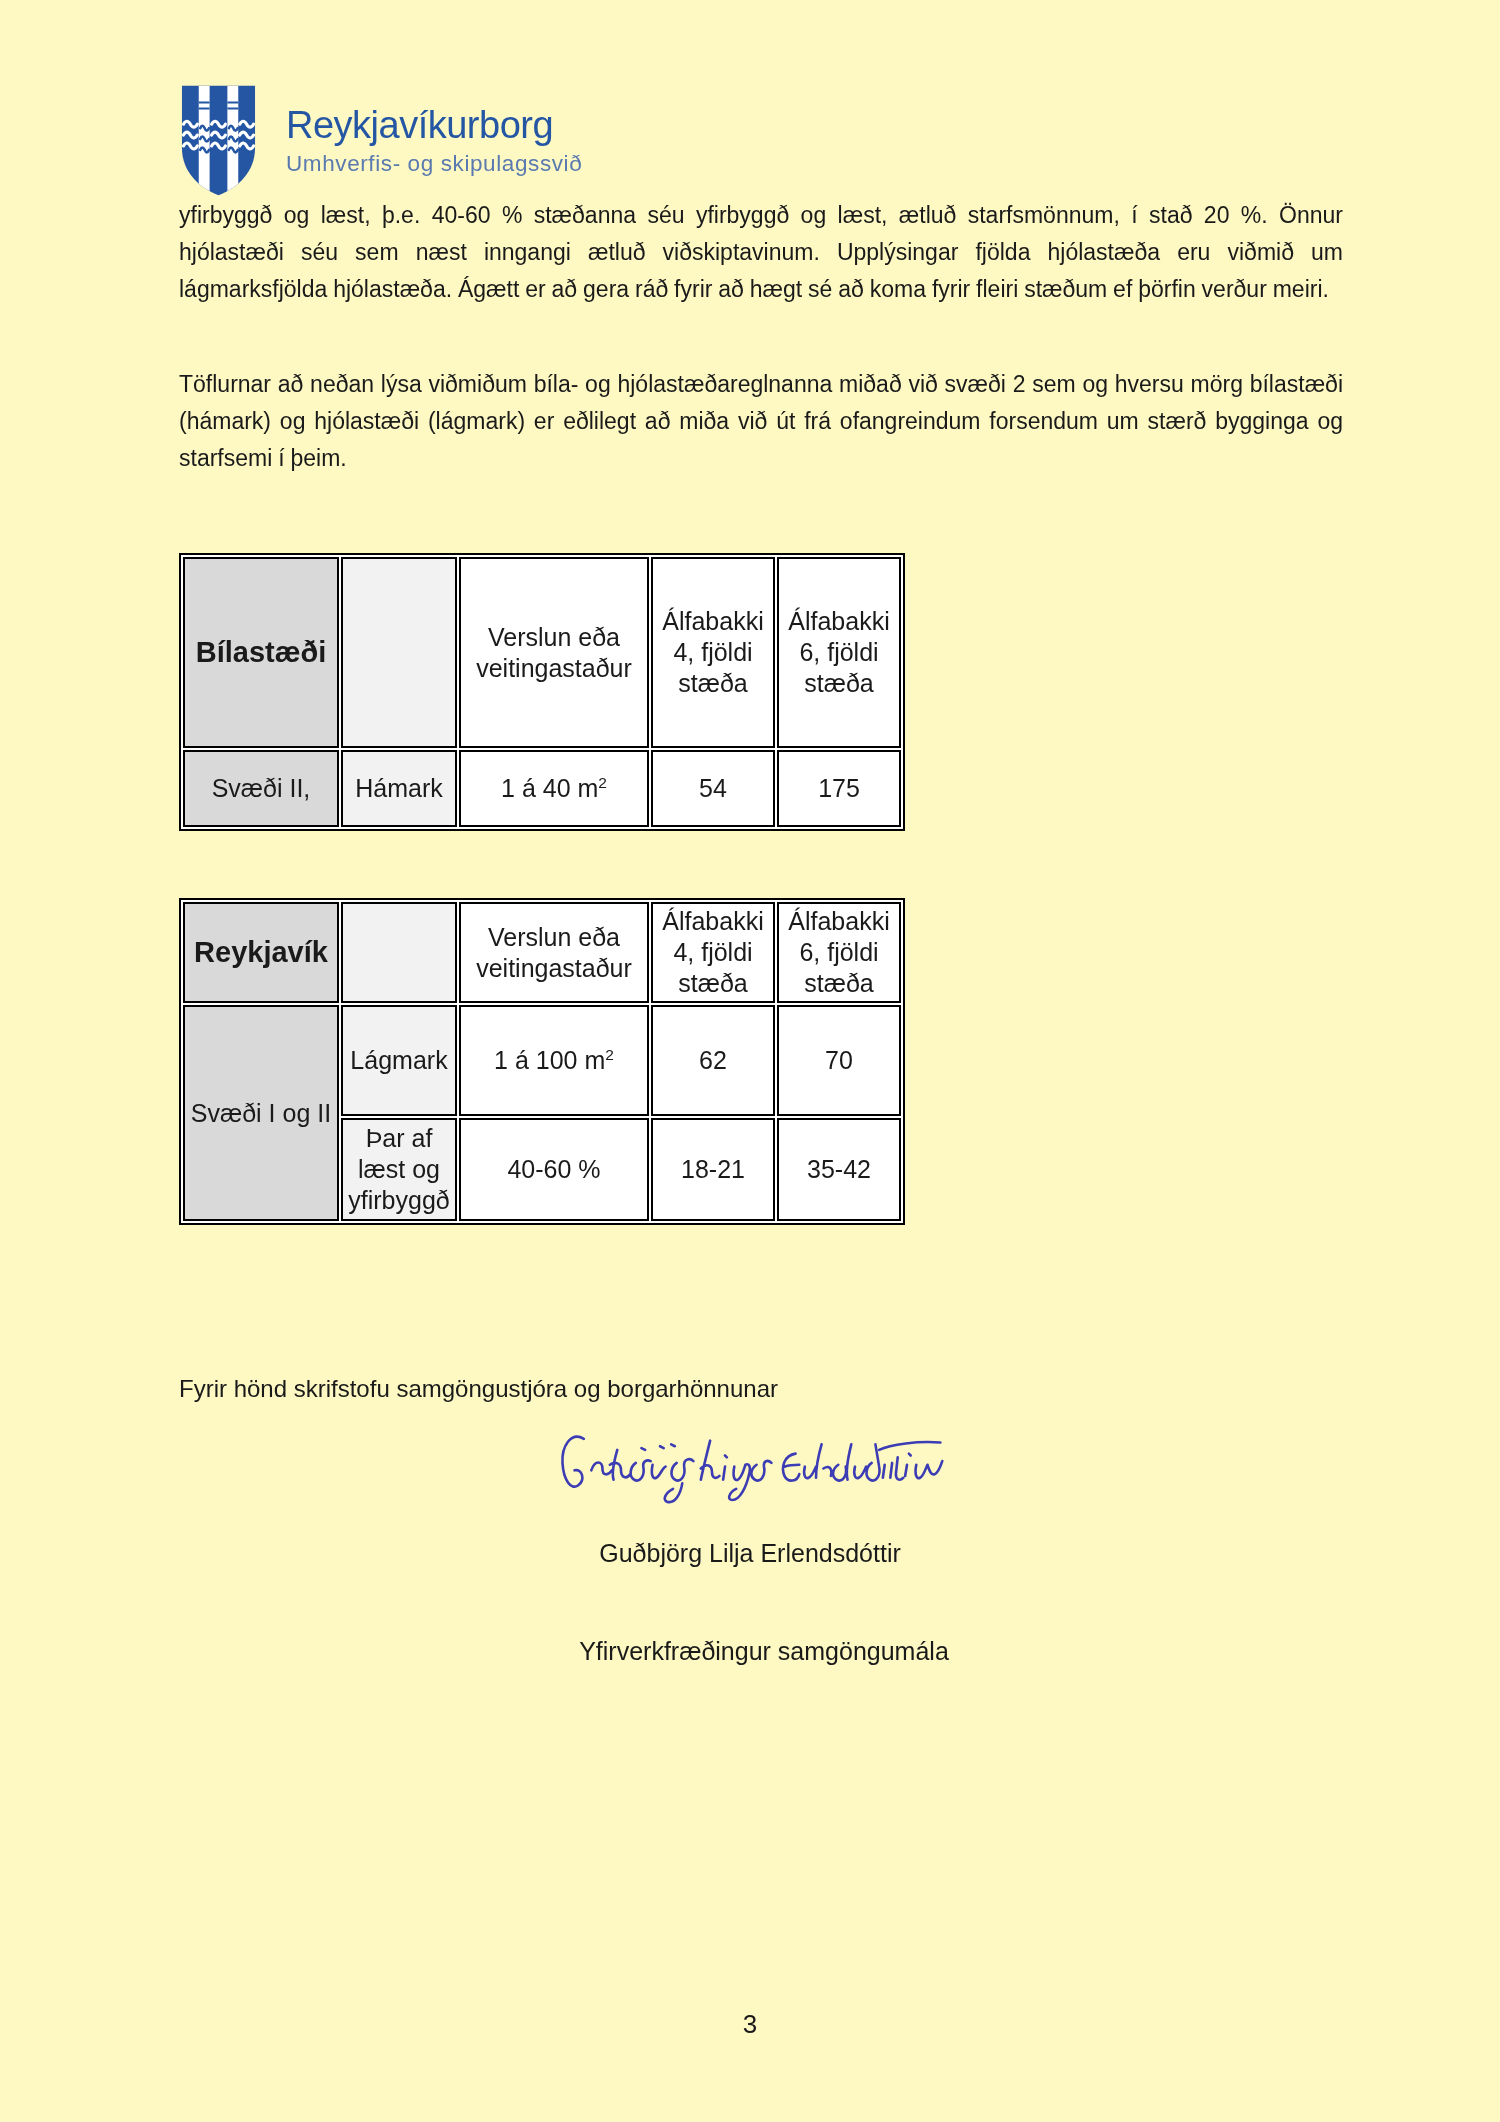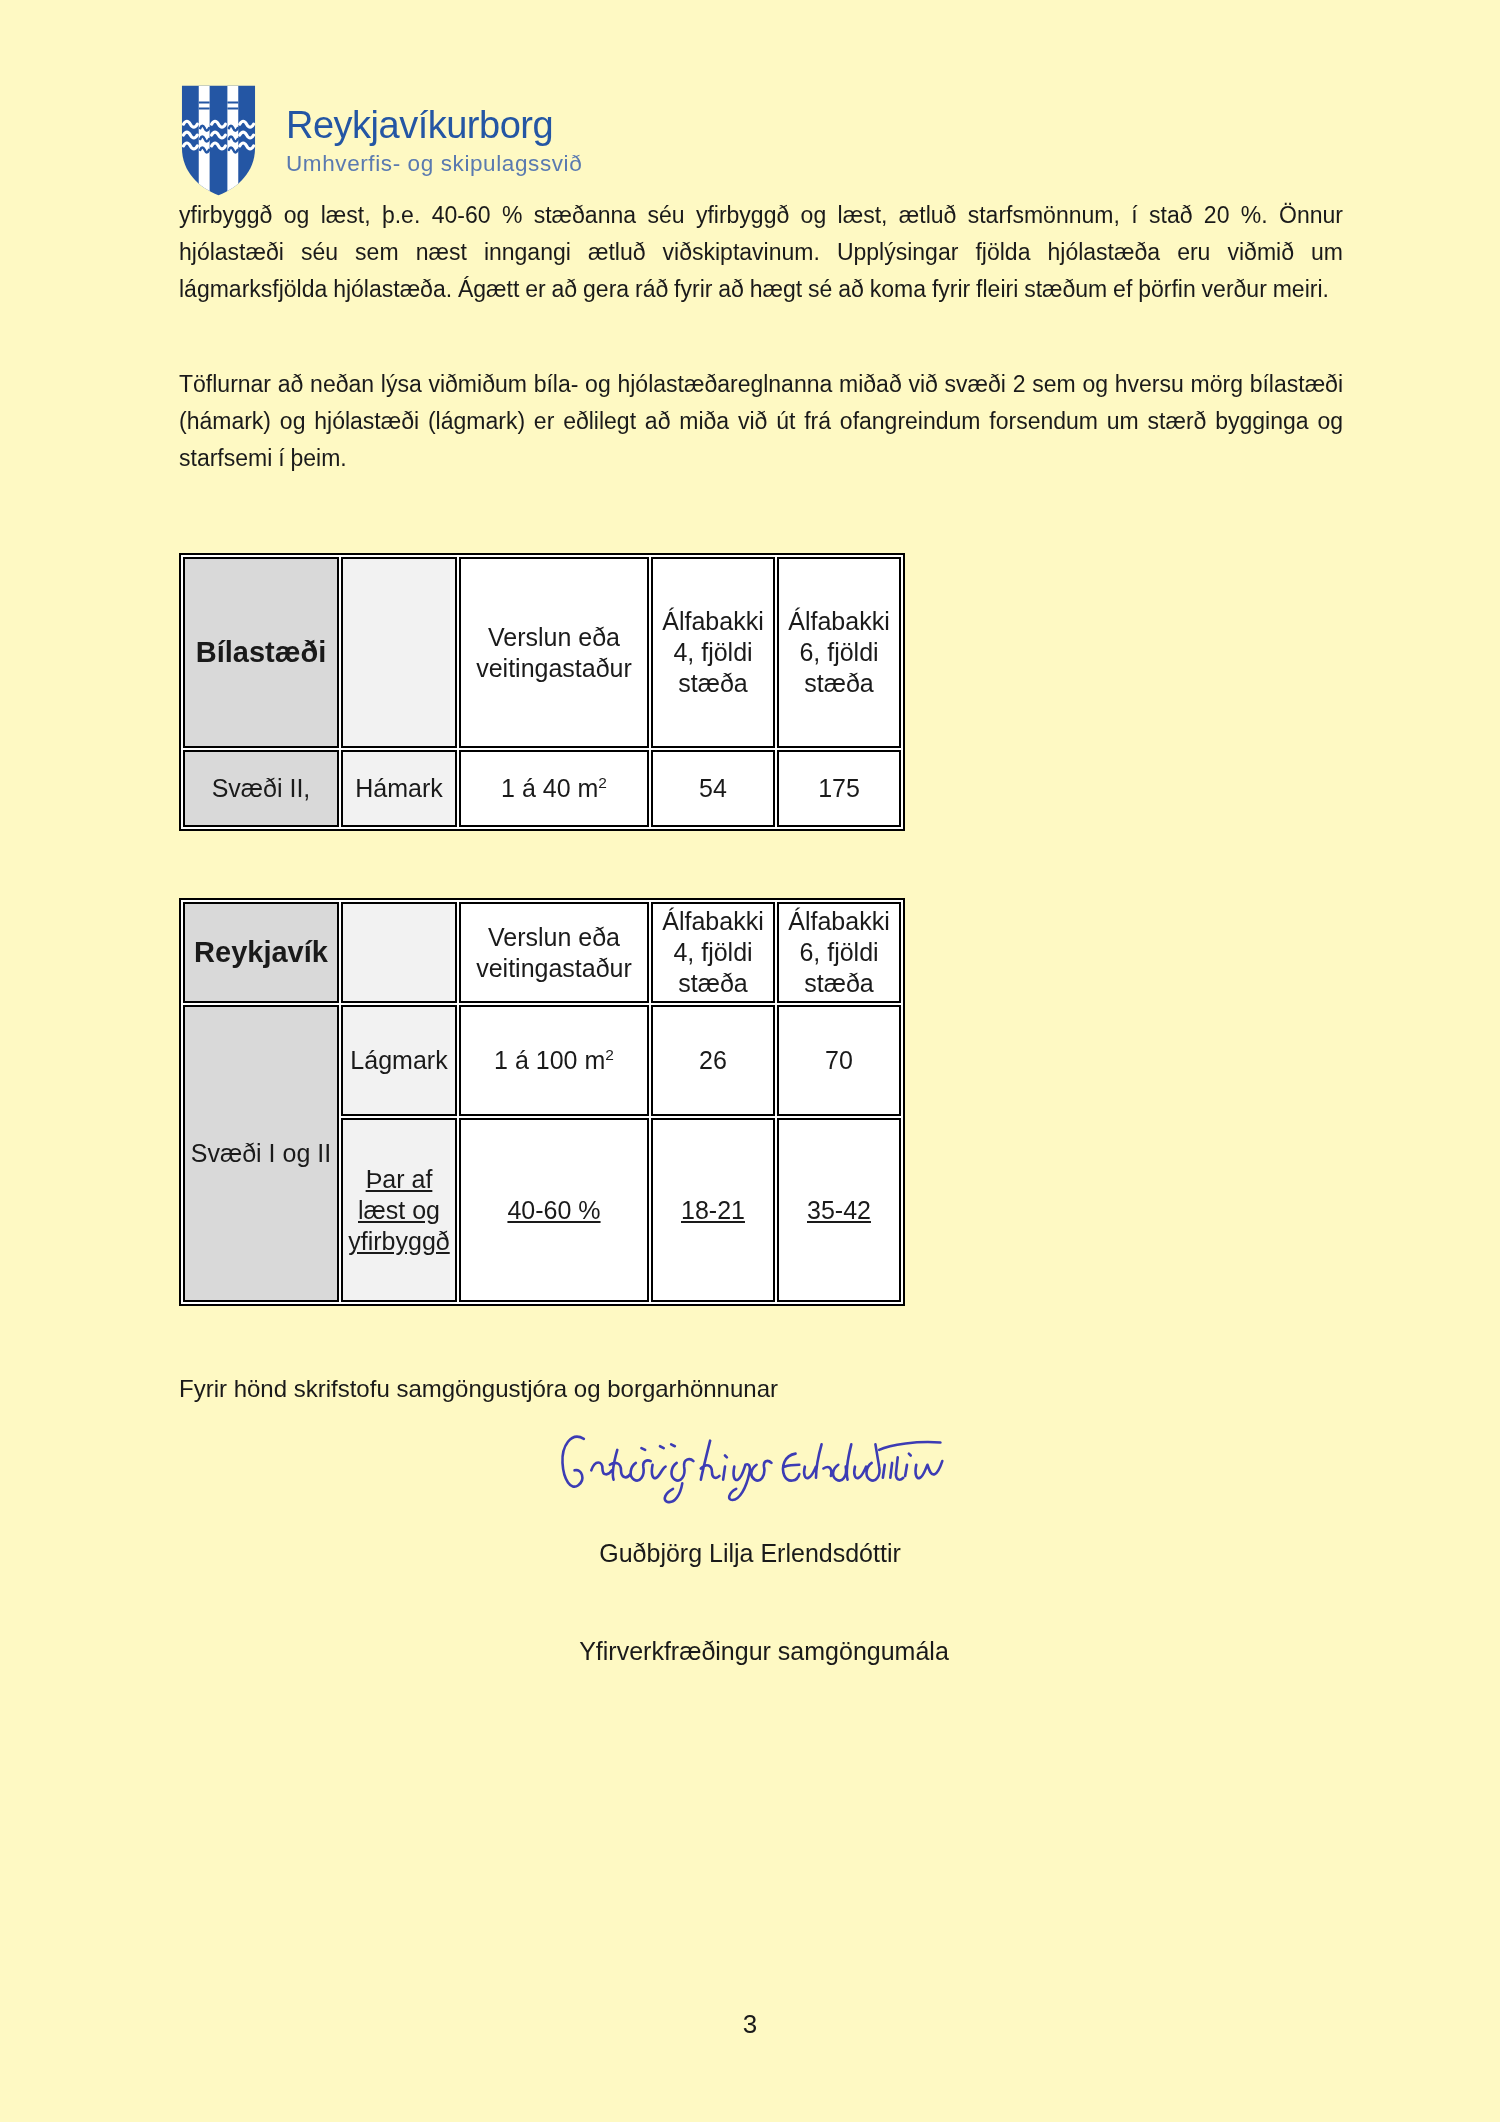--- a/index.html
+++ b/index.html
@@ -54,21 +54,21 @@
   .doc-table col.c5 { width: 124px; }
 
   td.cell-title { font-size: 29px; font-weight: bold; }
   td.bg-gray  { background: #d9d9d9; }
   td.bg-light { background: #f2f2f2; }
 
   .tbl-parking tr.row-head td { height: 191px; }
   .tbl-parking tr.row-data td { height: 77px; }
   .tbl-bike tr.row-head td  { height: 99px; }
   .tbl-bike tr.row-min td   { height: 111px; }
-  .tbl-bike tr.row-lock td  { height: 184px; text-decoration: underline; }
+  .tbl-bike tr.row-lock td  { height: 103px; }
 
   .doc-table sup { font-size: 0.62em; line-height: 0; vertical-align: super; }
 
   
   .on-behalf {
     position: absolute; left: 179px; top: 1373px;
     font-size: 24px; line-height: 32px; color: #1a1a1a;
   }
   .signature-wrap { position: absolute; left: 556px; top: 1421px; width: 390px; height: 95px; }
   .sig-line {
@@ -176,21 +176,21 @@
         <td class="cell-title bg-gray">Reykjavík</td>
         <td class="bg-light"></td>
         <td>Verslun eða veitingastaður</td>
         <td>Álfabakki 4, fjöldi stæða</td>
         <td>Álfabakki 6, fjöldi stæða</td>
       </tr>
       <tr class="row-min">
         <td class="bg-gray" rowspan="2">Svæði I og II</td>
         <td class="bg-light">Lágmark</td>
         <td><span>1 á 100 m</span><sup>2</sup></td>
-        <td>26</td>
+        <td>62</td>
         <td>70</td>
       </tr>
       <tr class="row-lock">
         <td class="bg-light">Þar af læst og yfirbyggð</td>
         <td>40-60 %</td>
         <td>18-21</td>
         <td>35-42</td>
       </tr>
     </tbody>
   </table>

